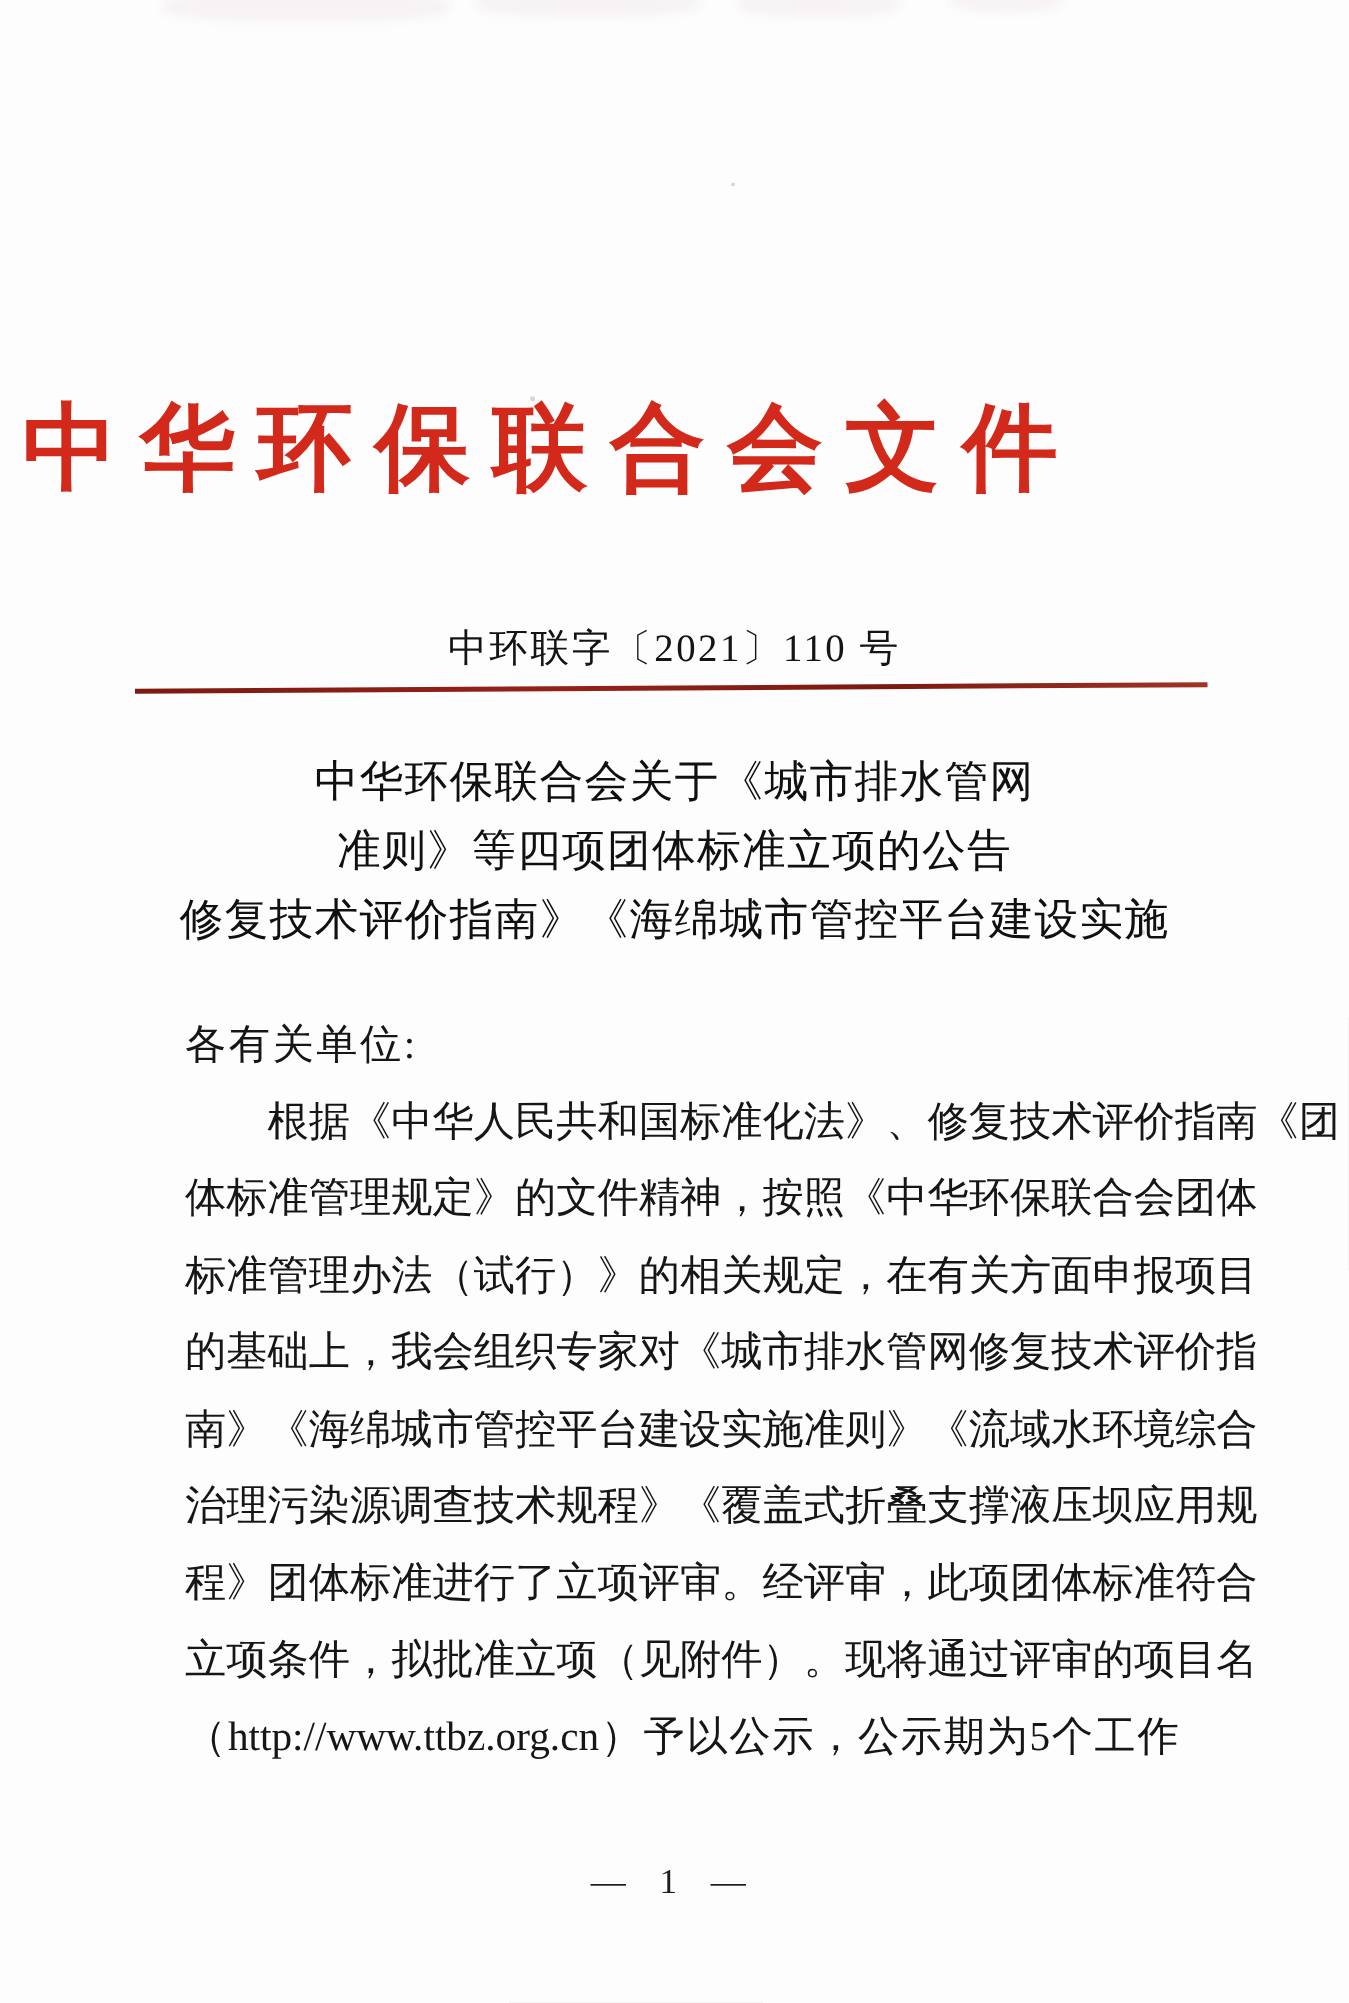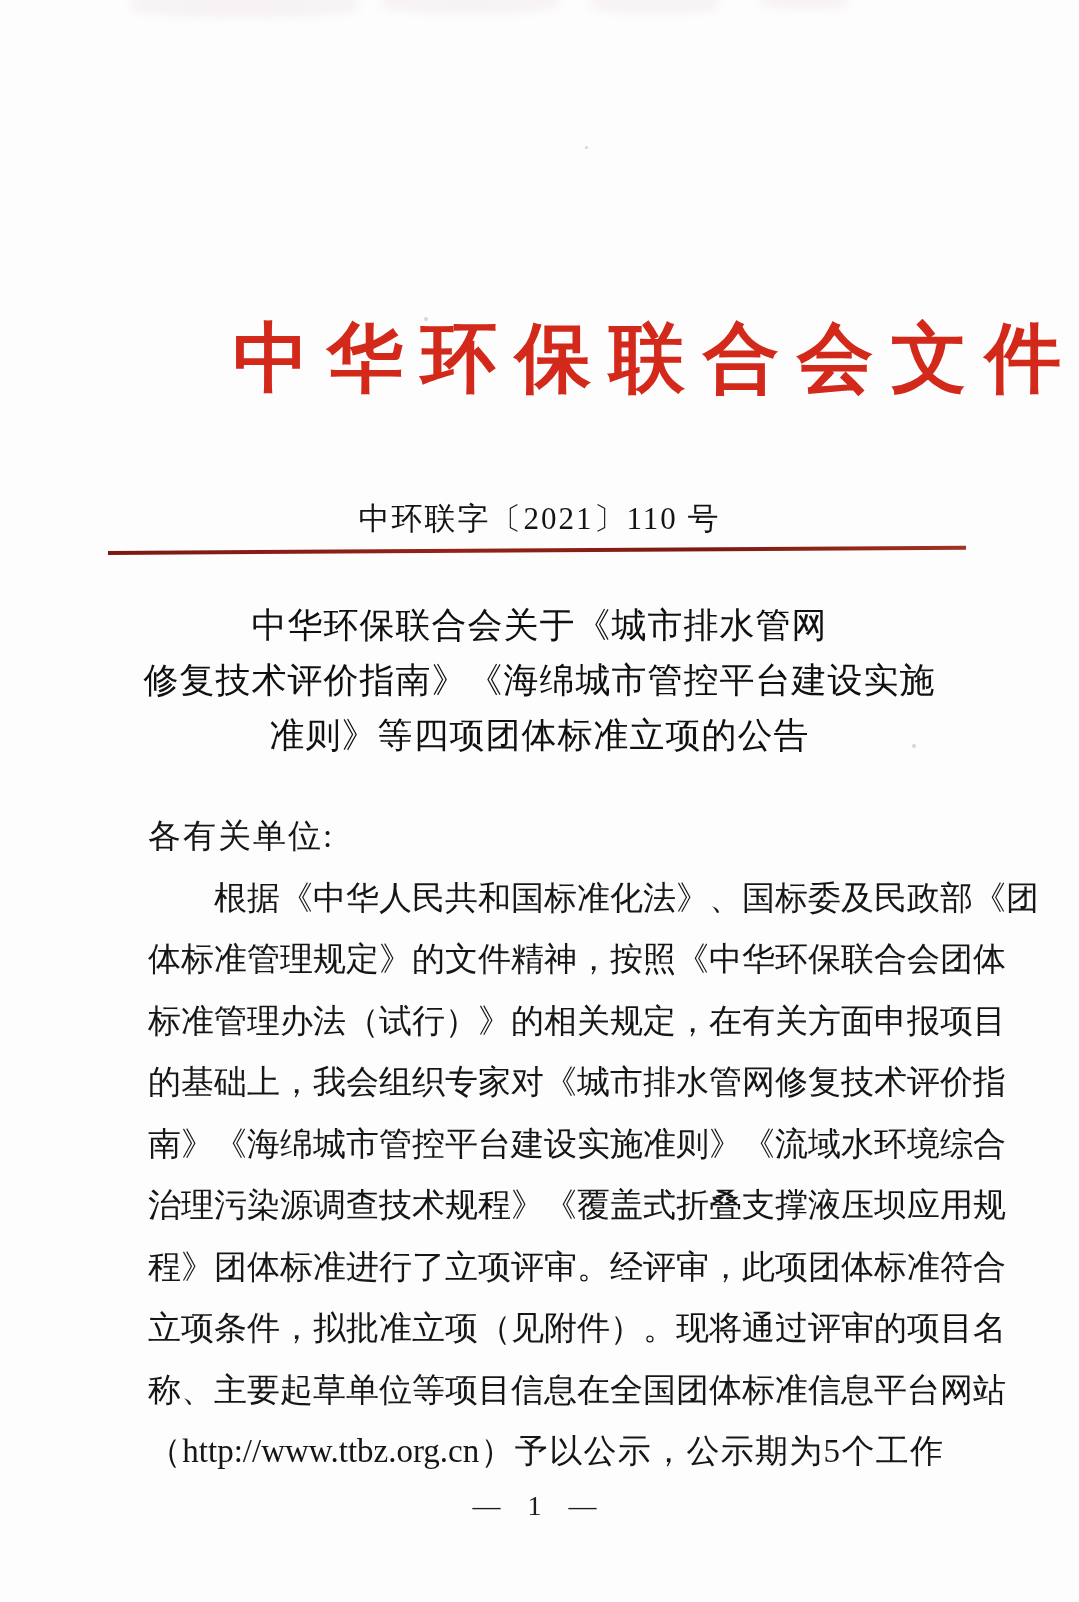--- a/index.html
+++ b/index.html
@@ -41,21 +41,21 @@
   .speck.p1 { left: 424px; top: 317px; width: 4px; height: 4px; }
   .speck.p2 { left: 585px; top: 146px; width: 3px; height: 3px; }
   .speck.p3 { left: 912px; top: 744px; width: 4px; height: 4px; }
 
   .banner-title {
     position: absolute;
     top: 308px;
     left: 0;
     width: 100%;
     margin: 0;
-    text-align: right;
+    text-align: left;
     font-size: 76px;
     font-weight: bold;
     letter-spacing: 18px;
     text-indent: 18px; 
     white-space: nowrap;
   }
 
   .doc-number {
     position: absolute;
     top: 498px;
@@ -142,33 +142,32 @@
   <div class="speck p3"></div>
 
   <h1 class="banner-title" style="color:#d2291b;">中华环保联合会文件</h1>
 
   <div class="doc-number">中环联字〔2021〕110 号</div>
 
   <div class="red-line"></div>
 
   <div class="doc-title">
     <div>中华环保联合会关于《城市排水管网</div>
+    <div>准则》等四项团体标准立项的公告</div>
     <div>修复技术评价指南》《海绵城市管控平台建设实施</div>
-    <div>准则》等四项团体标准立项的公告</div>
   </div>
 
   <div class="body-text">
     <div class="bline salutation">各有关单位:</div>
-    <div class="bline indent">根据《中华人民共和国标准化法》、国标委及民政部《团</div>
+    <div class="bline indent">根据《中华人民共和国标准化法》、修复技术评价指南《团</div>
     <div class="bline">体标准管理规定》的文件精神，按照《中华环保联合会团体</div>
     <div class="bline">标准管理办法（试行）》的相关规定，在有关方面申报项目</div>
     <div class="bline">的基础上，我会组织专家对《城市排水管网修复技术评价指</div>
     <div class="bline">南》《海绵城市管控平台建设实施准则》《流域水环境综合</div>
     <div class="bline">治理污染源调查技术规程》《覆盖式折叠支撑液压坝应用规</div>
     <div class="bline">程》团体标准进行了立项评审。经评审，此项团体标准符合</div>
     <div class="bline">立项条件，拟批准立项（见附件）。现将通过评审的项目名</div>
-    <div class="bline">称、主要起草单位等项目信息在全国团体标准信息平台网站</div>
     <div class="bline">（http://www.ttbz.org.cn）予以公示，公示期为5个工作</div>
   </div>
 
   <div class="page-number">— 1 —</div>
 
 </div>
 
 </body></html>

